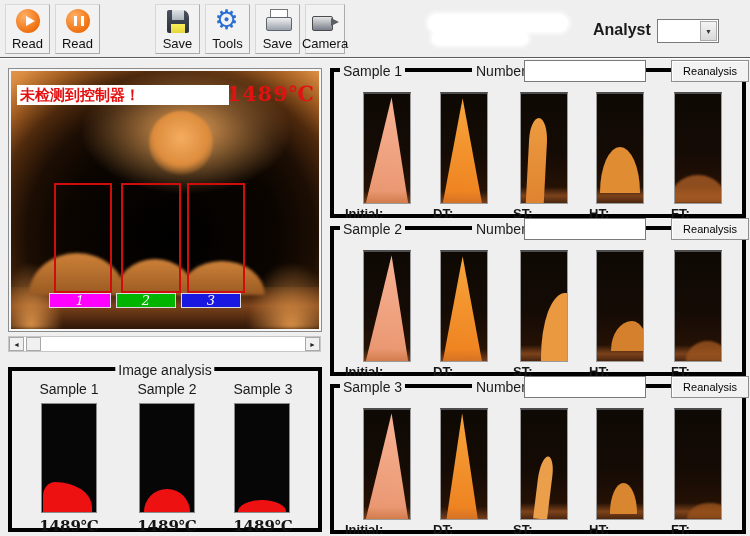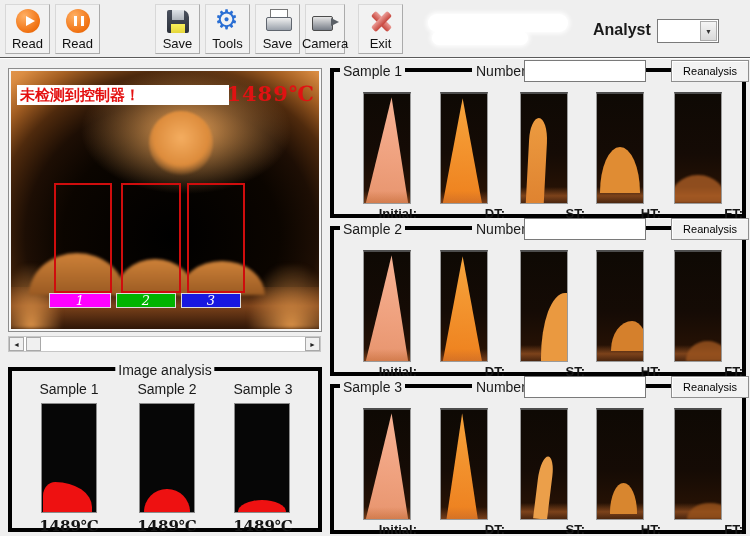--- a/index.html
+++ b/index.html
@@ -103,21 +103,21 @@
   .num-lb{position:absolute;left:138px;top:-9px;background:#efefef;padding:0 4px;font-size:14px;line-height:17px;}
   .num-in{position:absolute;left:190px;top:-12px;width:122px;height:22px;border:1px solid #7a7a7a;
           background:#fff;font-size:13px;padding:0 3px;font-family:"Liberation Sans",sans-serif;}
   .rean{position:absolute;left:337px;top:-12px;width:78px;height:22px;background:#f2f2f2;
         border:1px solid #8f8f8f;box-shadow:inset 1px 1px 0 #fff;font-size:11px;
         font-family:"Liberation Sans",sans-serif;cursor:pointer;}
   .st{position:absolute;top:20px;width:48px;height:112px;overflow:hidden;
       border:1px solid #9a9a9a;border-top:2px solid #4d4d4d;
       background:linear-gradient(180deg,#0e0904 0%,#150b05 55%,#241105 85%,#2f1706 100%);}
   .st::before,.st::after{content:"";position:absolute;}
-  .st-lb{position:absolute;top:134px;width:72px;font-size:13px;font-weight:bold;color:#161616;text-align:right;}
+  .st-lb{position:absolute;top:134px;width:72px;font-size:13px;font-weight:bold;color:#161616;}
   
   .v-cone-s::before{inset:0;background:linear-gradient(185deg,#f8b497 0%,#efa17e 60%,#e7946d 100%);
       clip-path:polygon(60% 3%, 96% 100%, 4% 100%);}
   .v-cone-o::before{inset:0;background:linear-gradient(185deg,#f7a73f 0%,#ee801d 100%);
       clip-path:polygon(47% 4%, 89% 100%, 4% 100%);}
   .v-cone-n::before{inset:0;background:linear-gradient(185deg,#f7a43c 0%,#ed7f1e 100%);
       clip-path:polygon(46% 3%, 80% 100%, 12% 100%);}
   .v-bent::before{left:16%;bottom:0;width:40%;height:78%;border-radius:48% 52% 0 0/26% 30% 0 0;
       background:linear-gradient(180deg,#ec9b40,#df8330);transform:skewX(-3deg);z-index:1;}
   .v-dome::before{left:6%;bottom:9%;width:88%;height:42%;border-radius:50% 50% 0 0/100% 100% 0 0;
@@ -163,24 +163,20 @@
     <span class="tb-l">Tools</span>
   </div>
   <div class="tb" style="left:255px">
     <span class="ic ic-printer"></span>
     <span class="tb-l">Save</span>
   </div>
   <div class="tb" style="left:305px;width:40px">
     <span class="ic ic-camera"></span>
     <span class="tb-l">Camera</span>
   </div>
-  <div class="tb" style="left:358px">
-    <span class="ic ic-exit"></span>
-    <span class="tb-l">Exit</span>
-  </div>
 
   <div class="redact" style="left:428px;top:14px;width:140px;height:18px;border-radius:9px;"></div>
   <div class="redact" style="left:432px;top:31px;width:96px;height:14px;border-radius:7px;"></div>
 
   <span class="analyst-lb">Analyst</span>
   <div class="combo">
     <span class="combo-val"></span>
     <span class="combo-btn">▼</span>
   </div>
 

